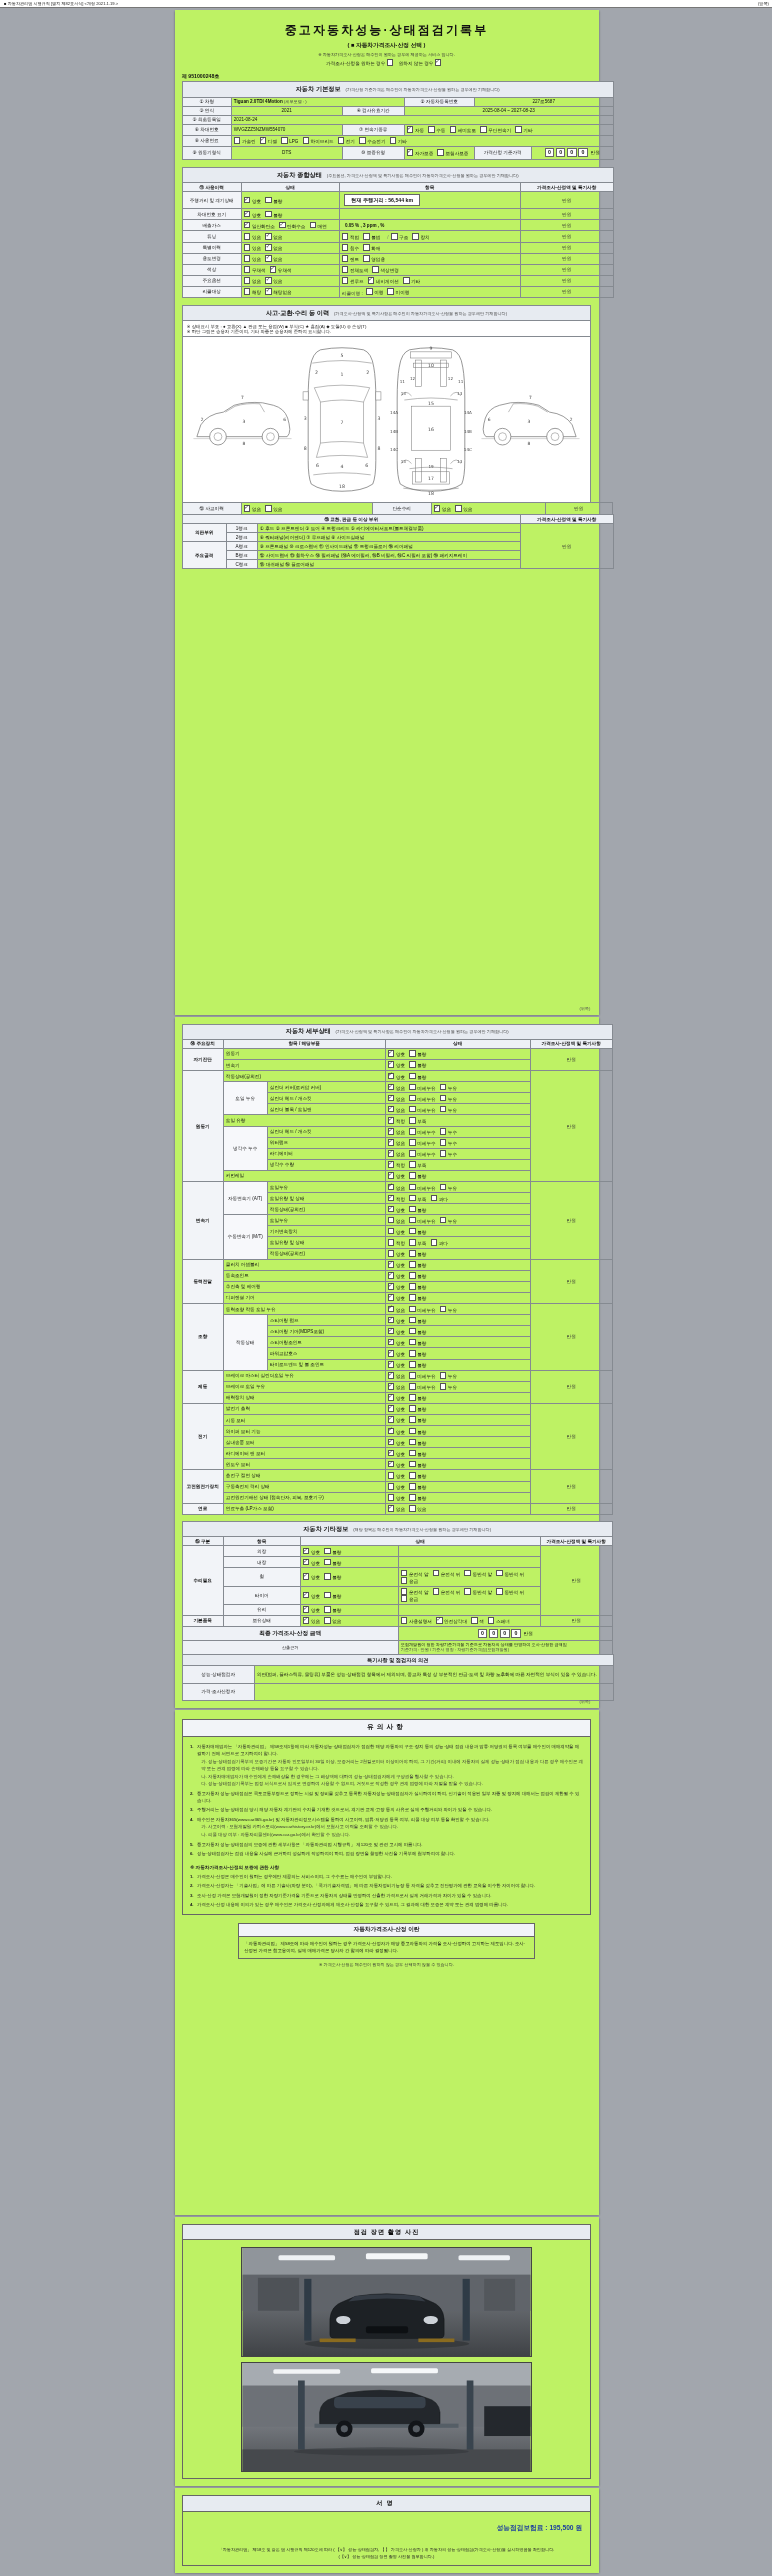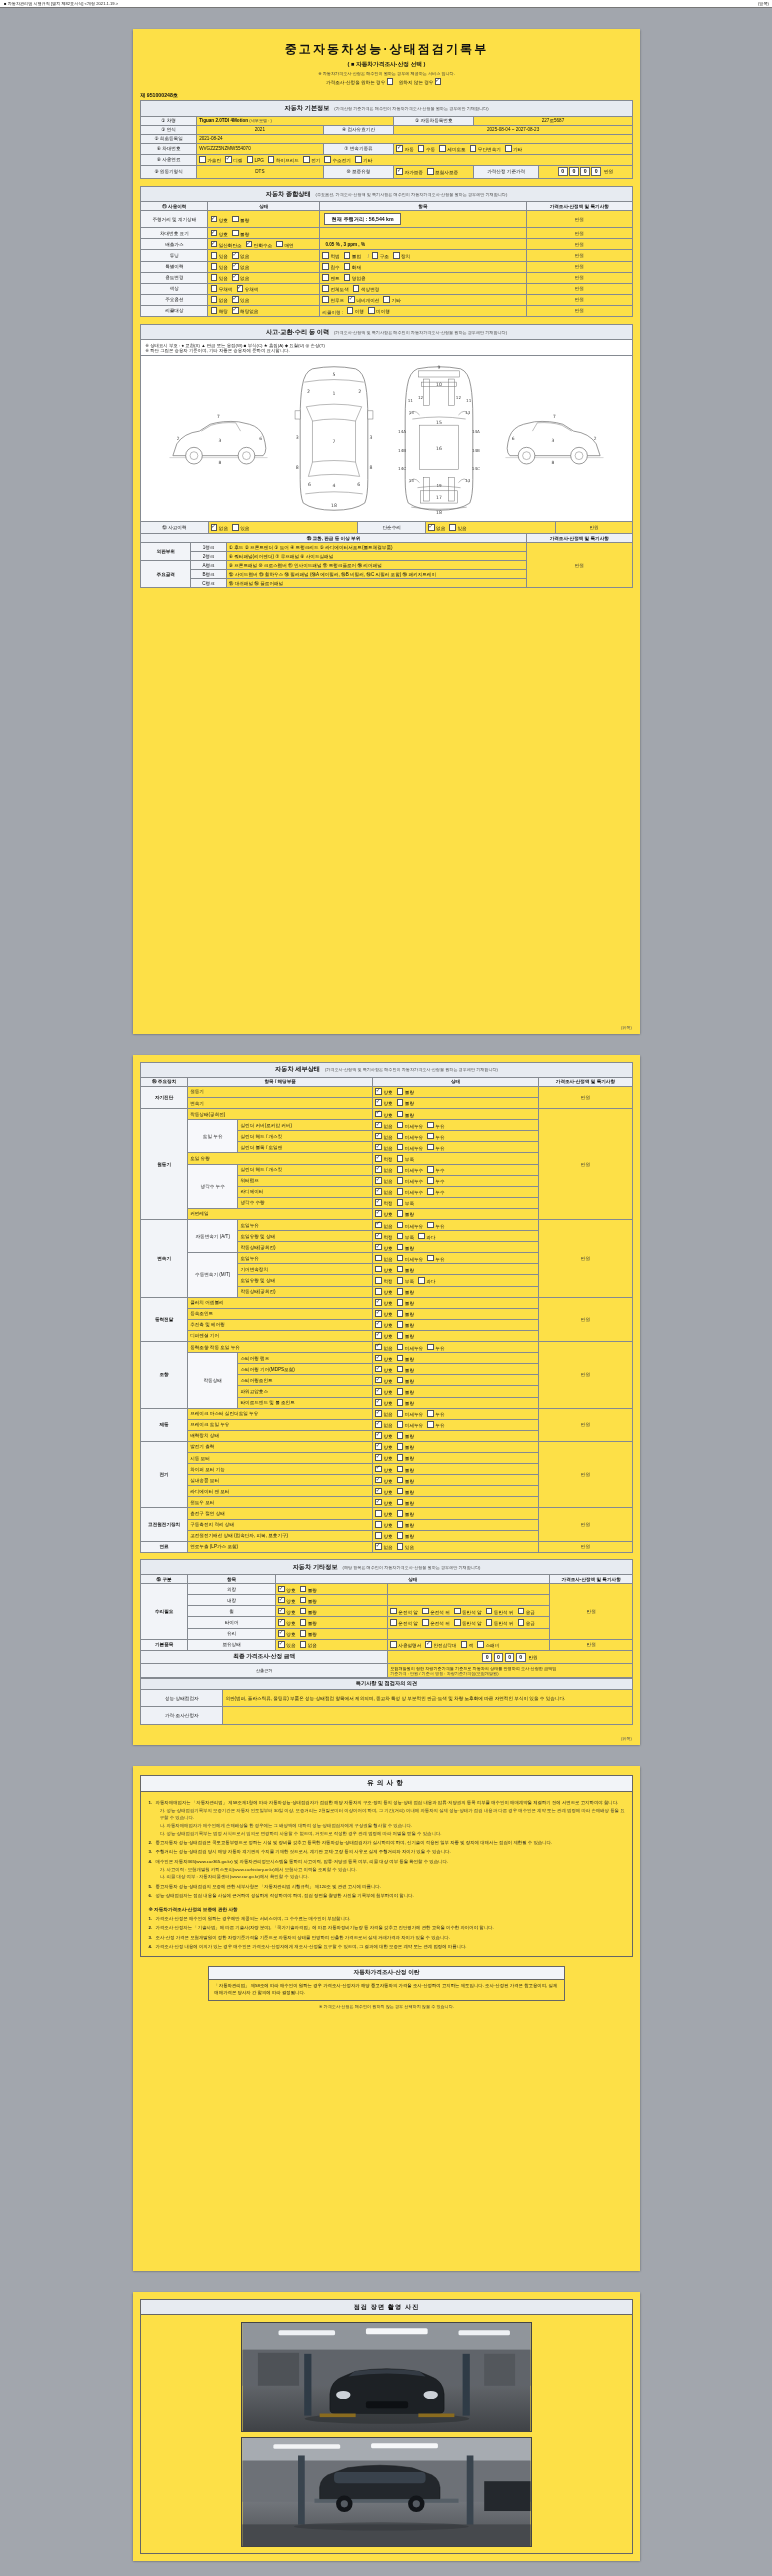--- a/index.html
+++ b/index.html
@@ -8,21 +8,21 @@
     font-family:"Liberation Sans","DejaVu Sans",sans-serif;
     color:#111;
     width:773px;
   }
   .topstrip{
     background:#fff;border-bottom:0.5px solid #777;
     font-size:4.1px;color:#222;padding:1px 4.1px;
     display:flex;justify-content:space-between;align-items:center;
   }
   .page{
-    width:507px;margin:21px auto;background:#fde047;
+    width:424px;margin:2px auto;background:#bef264;
     padding:7.2px;box-sizing:border-box;
     box-shadow:0 0.5px 2.1px rgba(0,0,0,.45);
     position:relative;
   }
   .p1{min-height:1005px}
   .p2{min-height:690px}
   .p3{min-height:505px}
   .p4{min-height:247px}
   .p5{min-height:80px}
 

